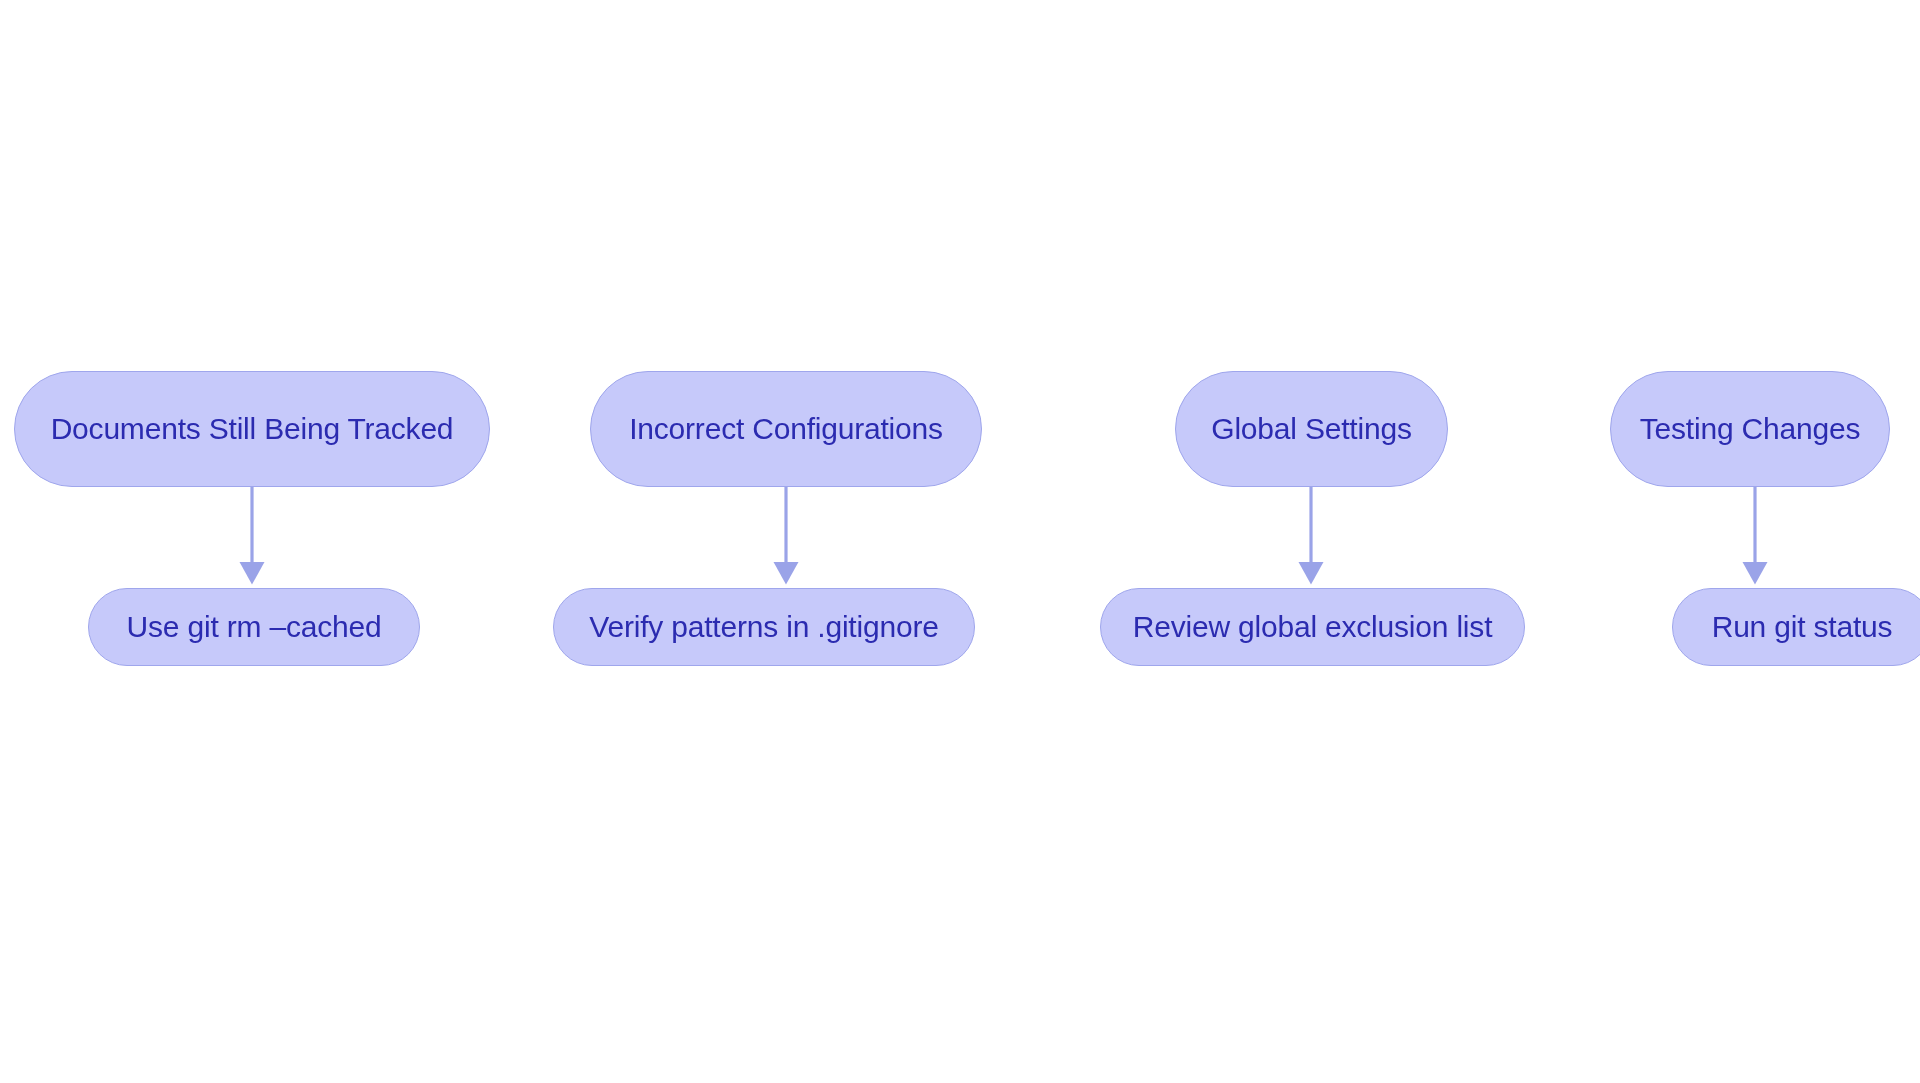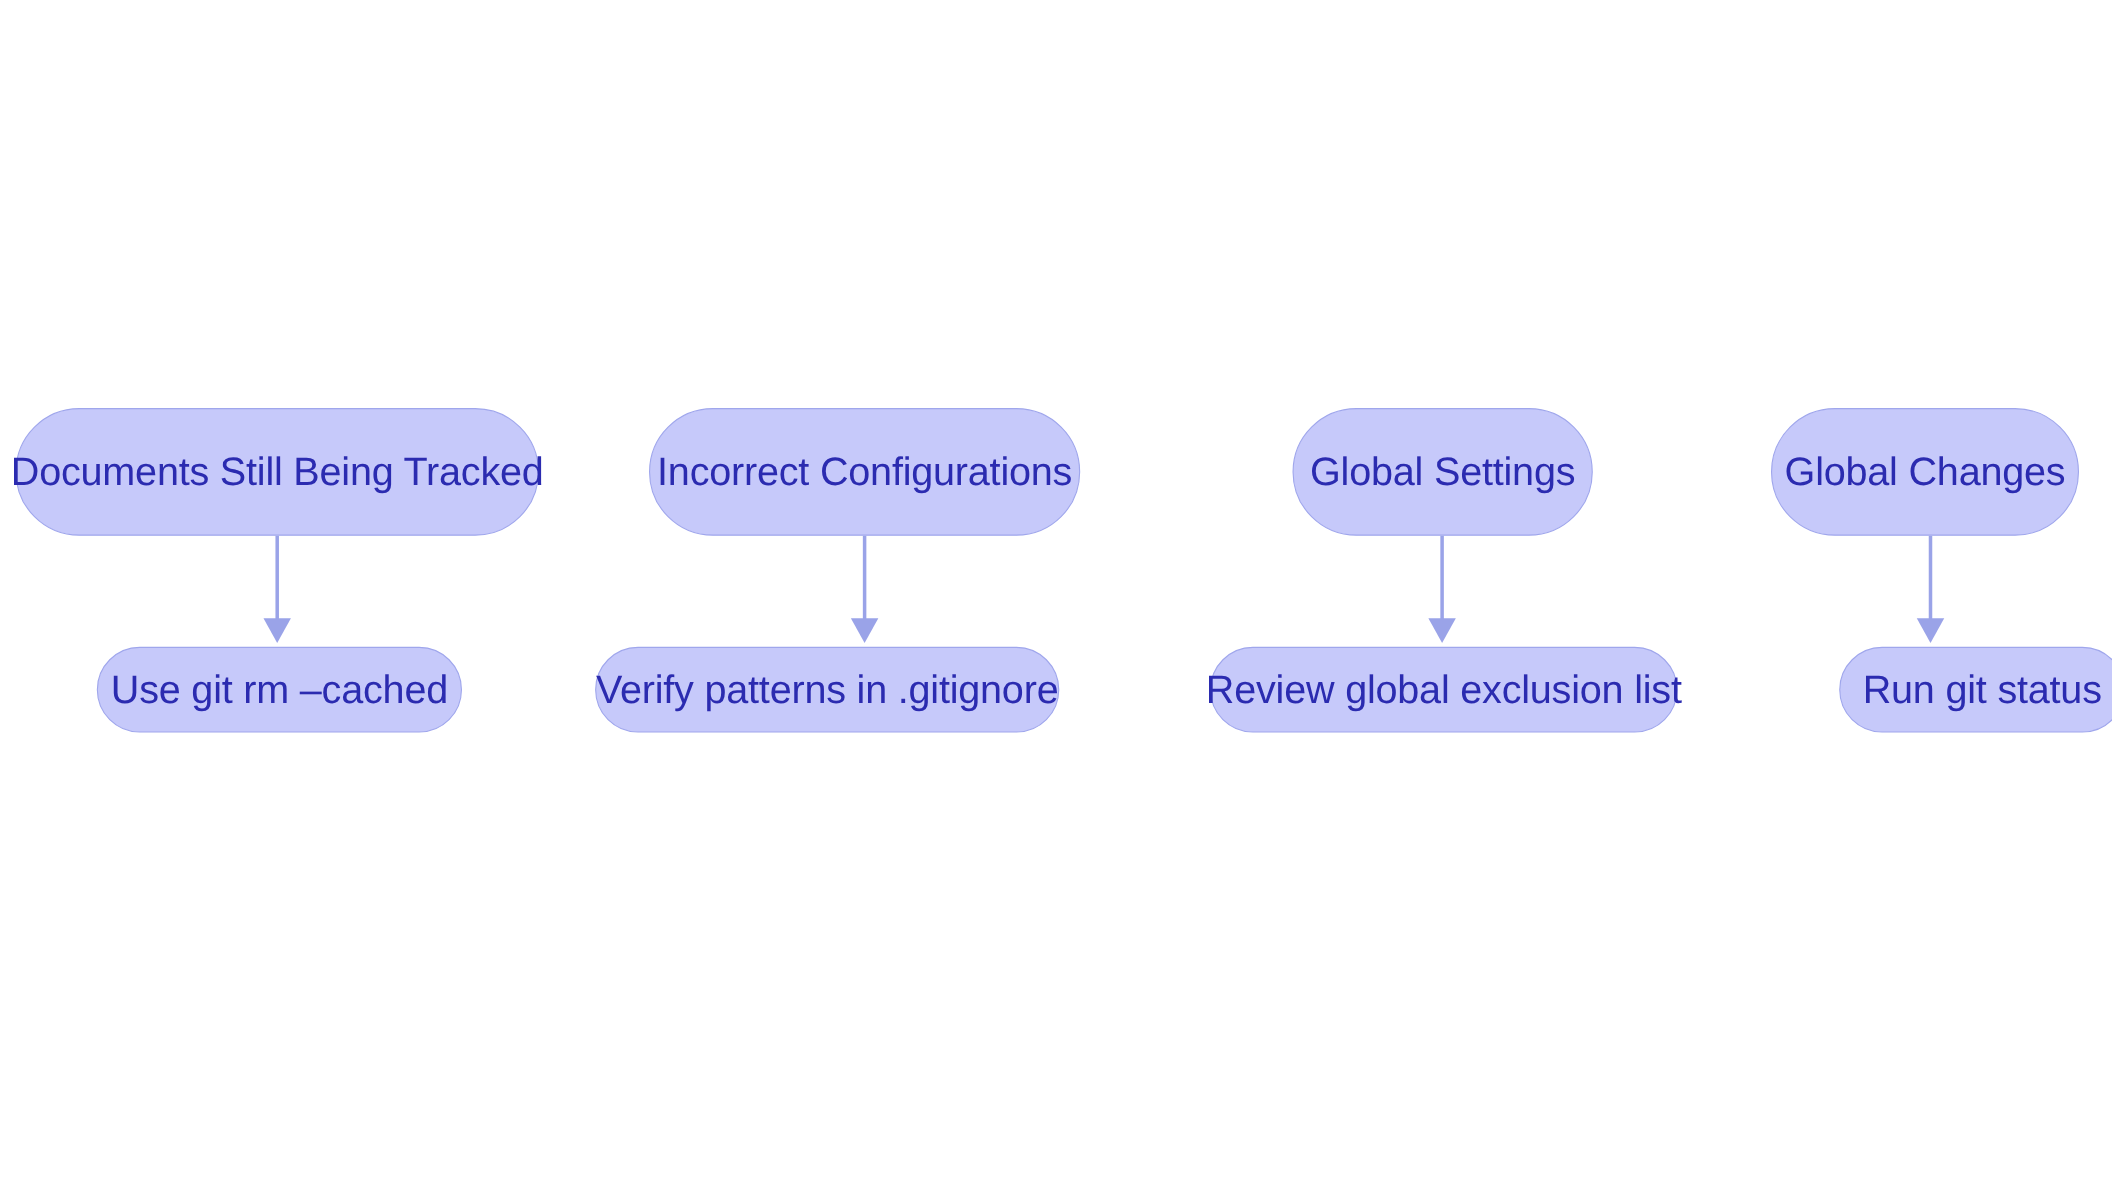--- a/index.html
+++ b/index.html
@@ -42,37 +42,37 @@
     background: #c6c9fa;
     border: 1.6px solid #9fa6ec;
     border-radius: 9999px;
     text-align: center;
     padding: 0 26px;
     z-index: 2;
   }
   .node-label {
     color: #2b2bb0;
     font-family: "Liberation Sans", sans-serif;
-    font-size: 36px;
+    font-size: 30px;
     font-weight: 400;
     line-height: 1.15;
     letter-spacing: -0.2px;
     white-space: nowrap;
   }
 
   
   .row-parent { height: 116px; top: 371px; }
   .row-child  { height: 78px; top: 588px; }
 
   
   #node-documents-still-being-tracked { left: 14px;   width: 476px; }
   #node-use-git-rm-cached             { left: 88px;   width: 332px; }
   
   #node-incorrect-configurations      { left: 590px;  width: 392px; }
-  #node-verify-patterns-gitignore     { left: 541px;  width: 422px; }
+  #node-verify-patterns-gitignore     { left: 553px;  width: 422px; }
   
   #node-global-settings               { left: 1175px; width: 273px; align-items: center; }
   #node-review-global-exclusion-list  { left: 1100px; width: 425px; }
   
   #node-testing-changes               { left: 1610px; width: 280px; }
   #node-run-git-status                { left: 1672px; width: 260px; }
 </style>
 </head>
 <body>
 
@@ -112,20 +112,20 @@
 
   <div class="node row-parent" id="node-global-settings">
     <span class="node-label">Global Settings</span>
   </div>
 
   <div class="node row-child" id="node-review-global-exclusion-list">
     <span class="node-label">Review global exclusion list</span>
   </div>
 
   <div class="node row-parent" id="node-testing-changes">
-    <span class="node-label">Global Changes</span>
+    <span class="node-label">Testing Changes</span>
   </div>
 
   <div class="node row-child" id="node-run-git-status">
     <span class="node-label">Run git status</span>
   </div>
 
 </div>
 
 </body></html>

